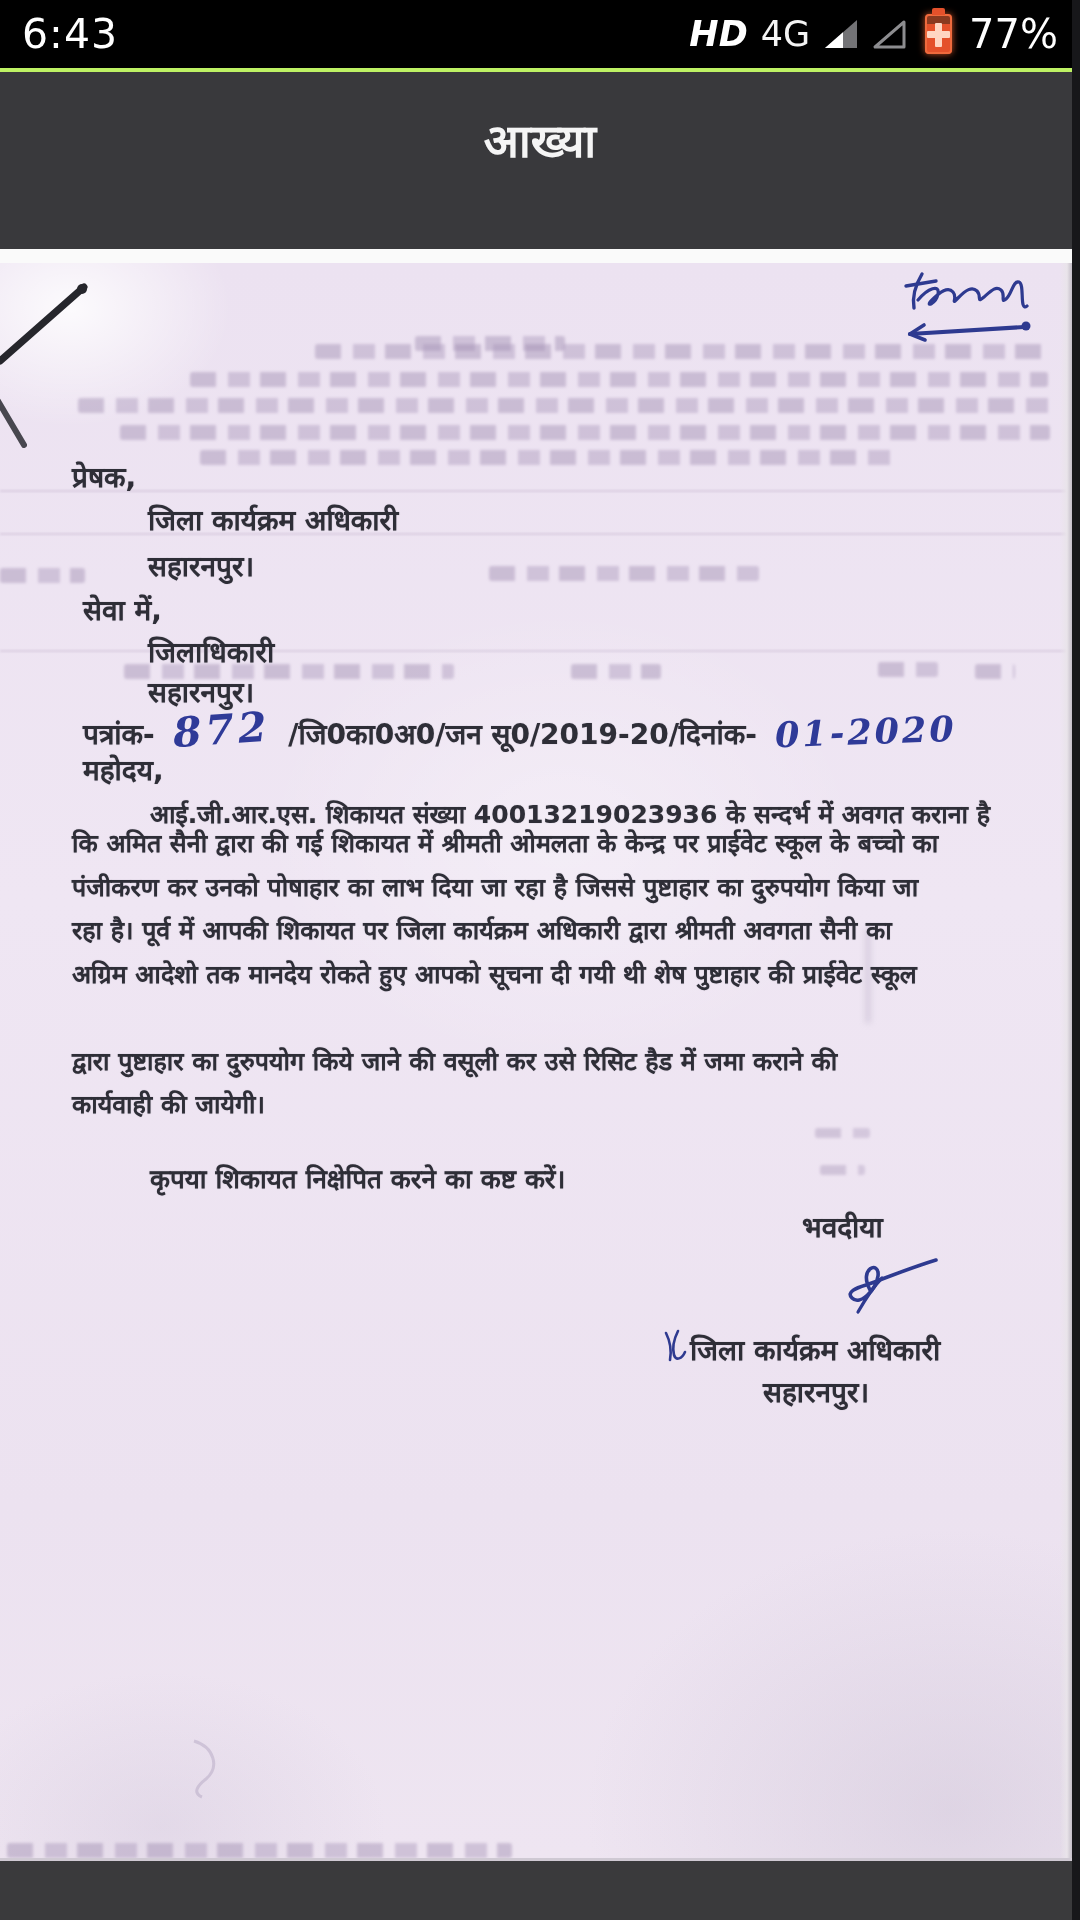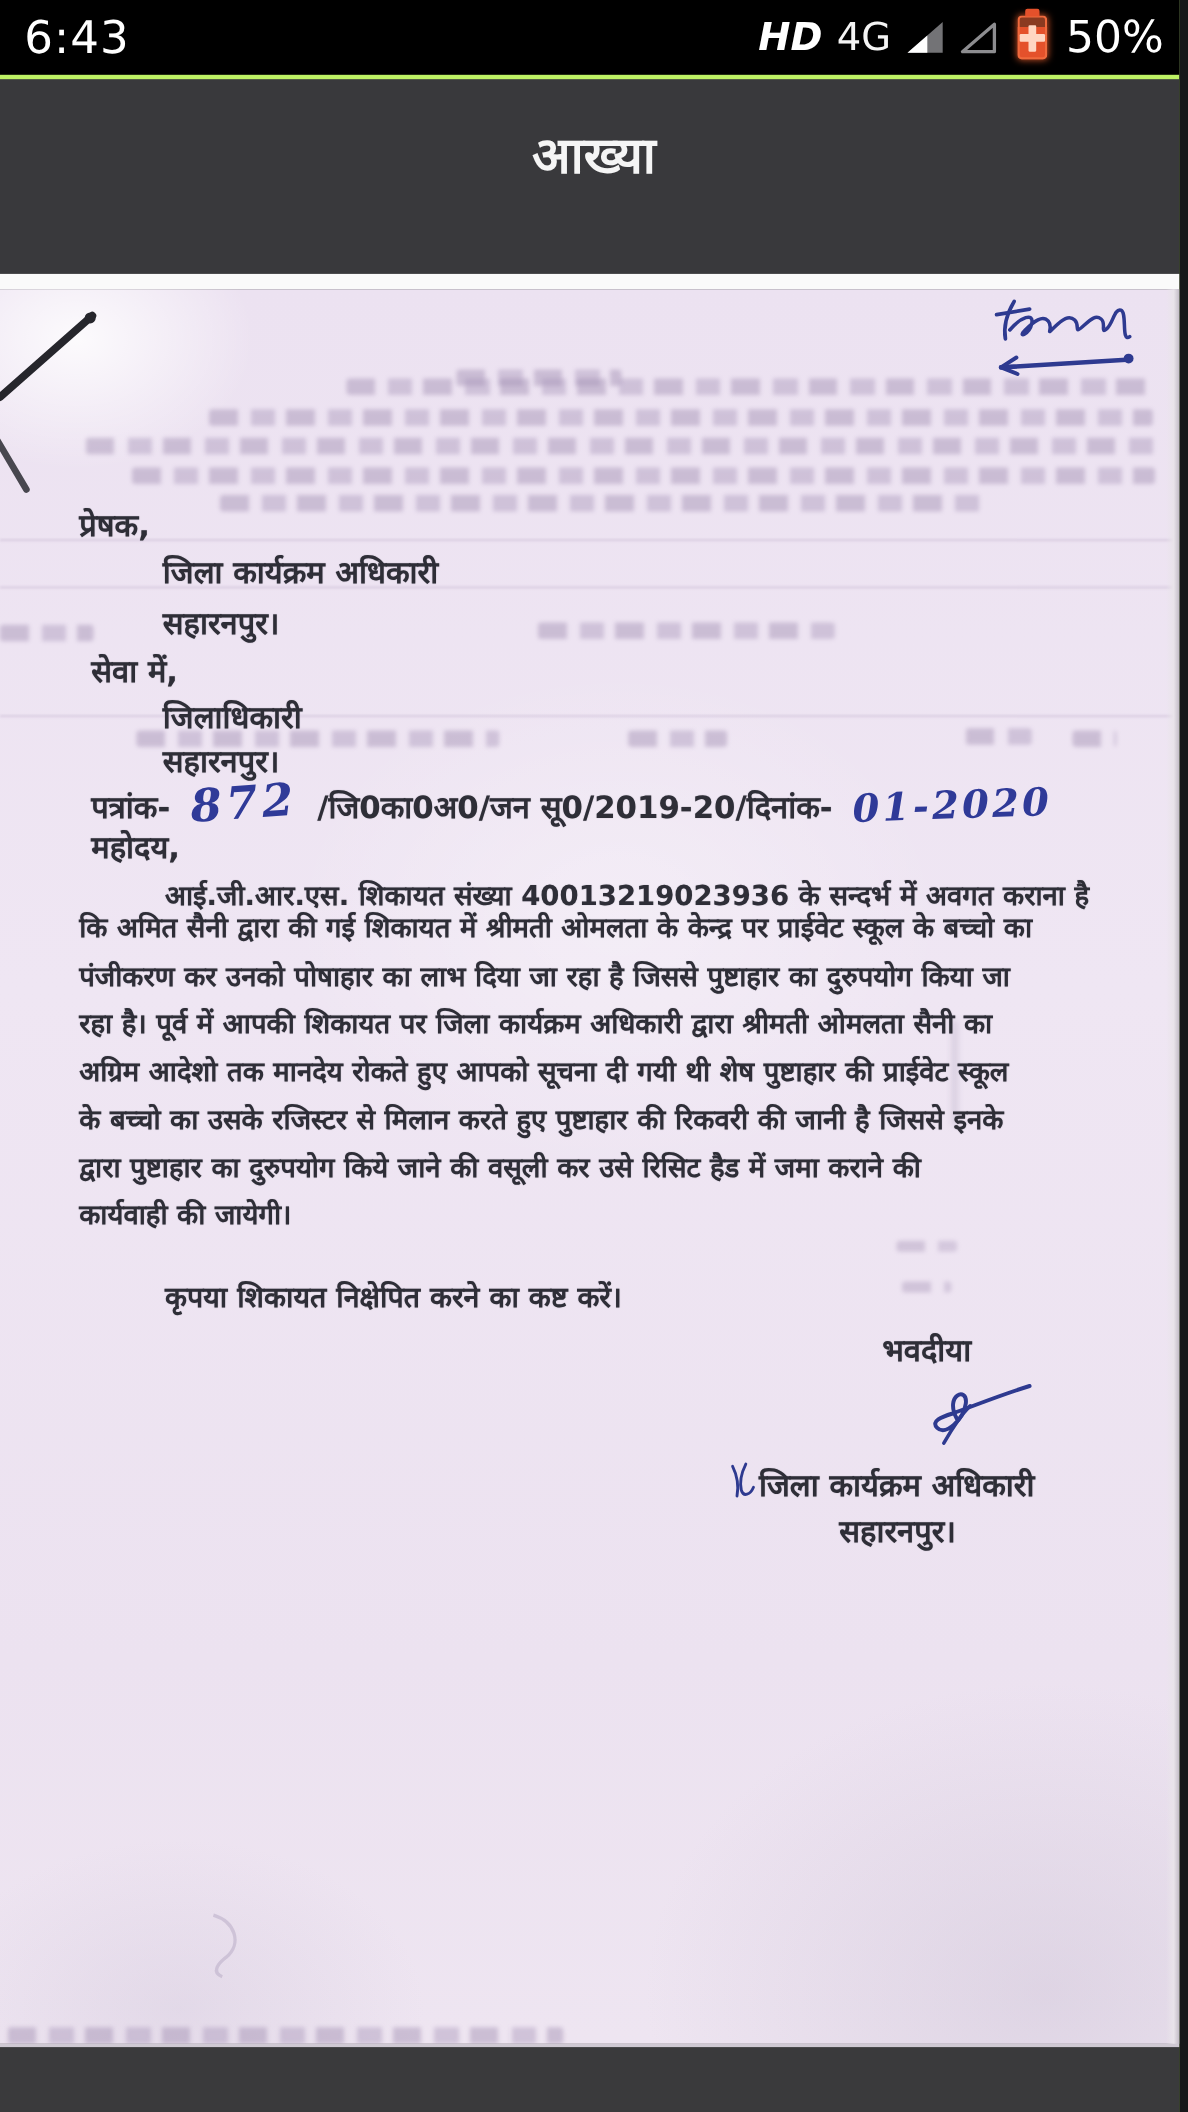--- a/index.html
+++ b/index.html
@@ -76,21 +76,21 @@
         <polygon points="2,30 20,30 20,14.2" fill="#ffffff"></polygon>
       </svg>
       <svg width="36" height="32" viewBox="0 0 36 32" style="position:static;">
         <polygon points="3,29 32,29 32,4" fill="none" stroke="#8d8d90" stroke-width="3" stroke-linejoin="round"></polygon>
       </svg>
       <div class="battery">
         <div class="cap"></div>
           <div class="plus-v"></div>
           <div class="plus-h"></div>
       </div>
-      <span class="pct">50%</span>
+      <span class="pct">77%</span>
     </div>
   </div>
 
   <div class="app-header">
     <div class="app-title">आख्या</div>
   </div>
 
   <div class="photo">
     <div class="white-edge"></div>
 
@@ -150,23 +150,22 @@
         <span class="ink ink-num">872</span>
         <span class="pt" style="position:static;">/जि0का0अ0/जन सू0/2019-20/दिनांक-</span>
         <span class="ink ink-date">01-2020</span>
       </div>
 
       <div class="pt" style="left:83px;top:487px;">महोदय,</div>
 
       <div class="bl" style="left:150px;top:533px;">आई.जी.आर.एस. शिकायत संख्या 40013219023936 के सन्दर्भ में अवगत कराना है</div>
       <div class="bl" style="left:72px;top:562px;">कि अमित सैनी द्वारा की गई शिकायत में श्रीमती ओमलता के केन्द्र पर प्राईवेट स्कूल के बच्चो का</div>
       <div class="bl" style="left:72px;top:606px;">पंजीकरण कर उनको पोषाहार का लाभ दिया जा रहा है जिससे पुष्टाहार का दुरुपयोग किया जा</div>
-      <div class="bl" style="left:72px;top:649px;">रहा है। पूर्व में आपकी शिकायत पर जिला कार्यक्रम अधिकारी द्वारा श्रीमती ओमलता सैनी का</div>
+      <div class="bl" style="left:72px;top:649px;">रहा है। पूर्व में आपकी शिकायत पर जिला कार्यक्रम अधिकारी द्वारा श्रीमती अवगता सैनी का</div>
       <div class="bl" style="left:72px;top:693px;">अग्रिम आदेशो तक मानदेय रोकते हुए आपको सूचना दी गयी थी शेष पुष्टाहार की प्राईवेट स्कूल</div>
-      <div class="bl" style="left:72px;top:736px;">के बच्चो का उसके रजिस्टर से मिलान करते हुए पुष्टाहार की रिकवरी की जानी है जिससे इनके</div>
       <div class="bl" style="left:72px;top:780px;">द्वारा पुष्टाहार का दुरुपयोग किये जाने की वसूली कर उसे रिसिट हैड में जमा कराने की</div>
       <div class="bl" style="left:72px;top:823px;">कार्यवाही की जायेगी।</div>
 
       <div class="bl" style="left:150px;top:897px;font-size:26px;">कृपया शिकायत निक्षेपित करने का कष्ट करें।</div>
 
       <div class="pt" style="left:802px;top:944px;">भवदीया</div>
 
       <svg style="left:836px;top:993px;" width="104" height="62" viewBox="0 0 104 62">
         <g stroke="#2e3a90" fill="none" stroke-linecap="round">
           <path d="M34 34 C22 12 44 4 42 20 C40 34 24 50 16 42 C10 36 20 32 30 29 C52 21 74 12 100 4" stroke-width="3.6"></path>

